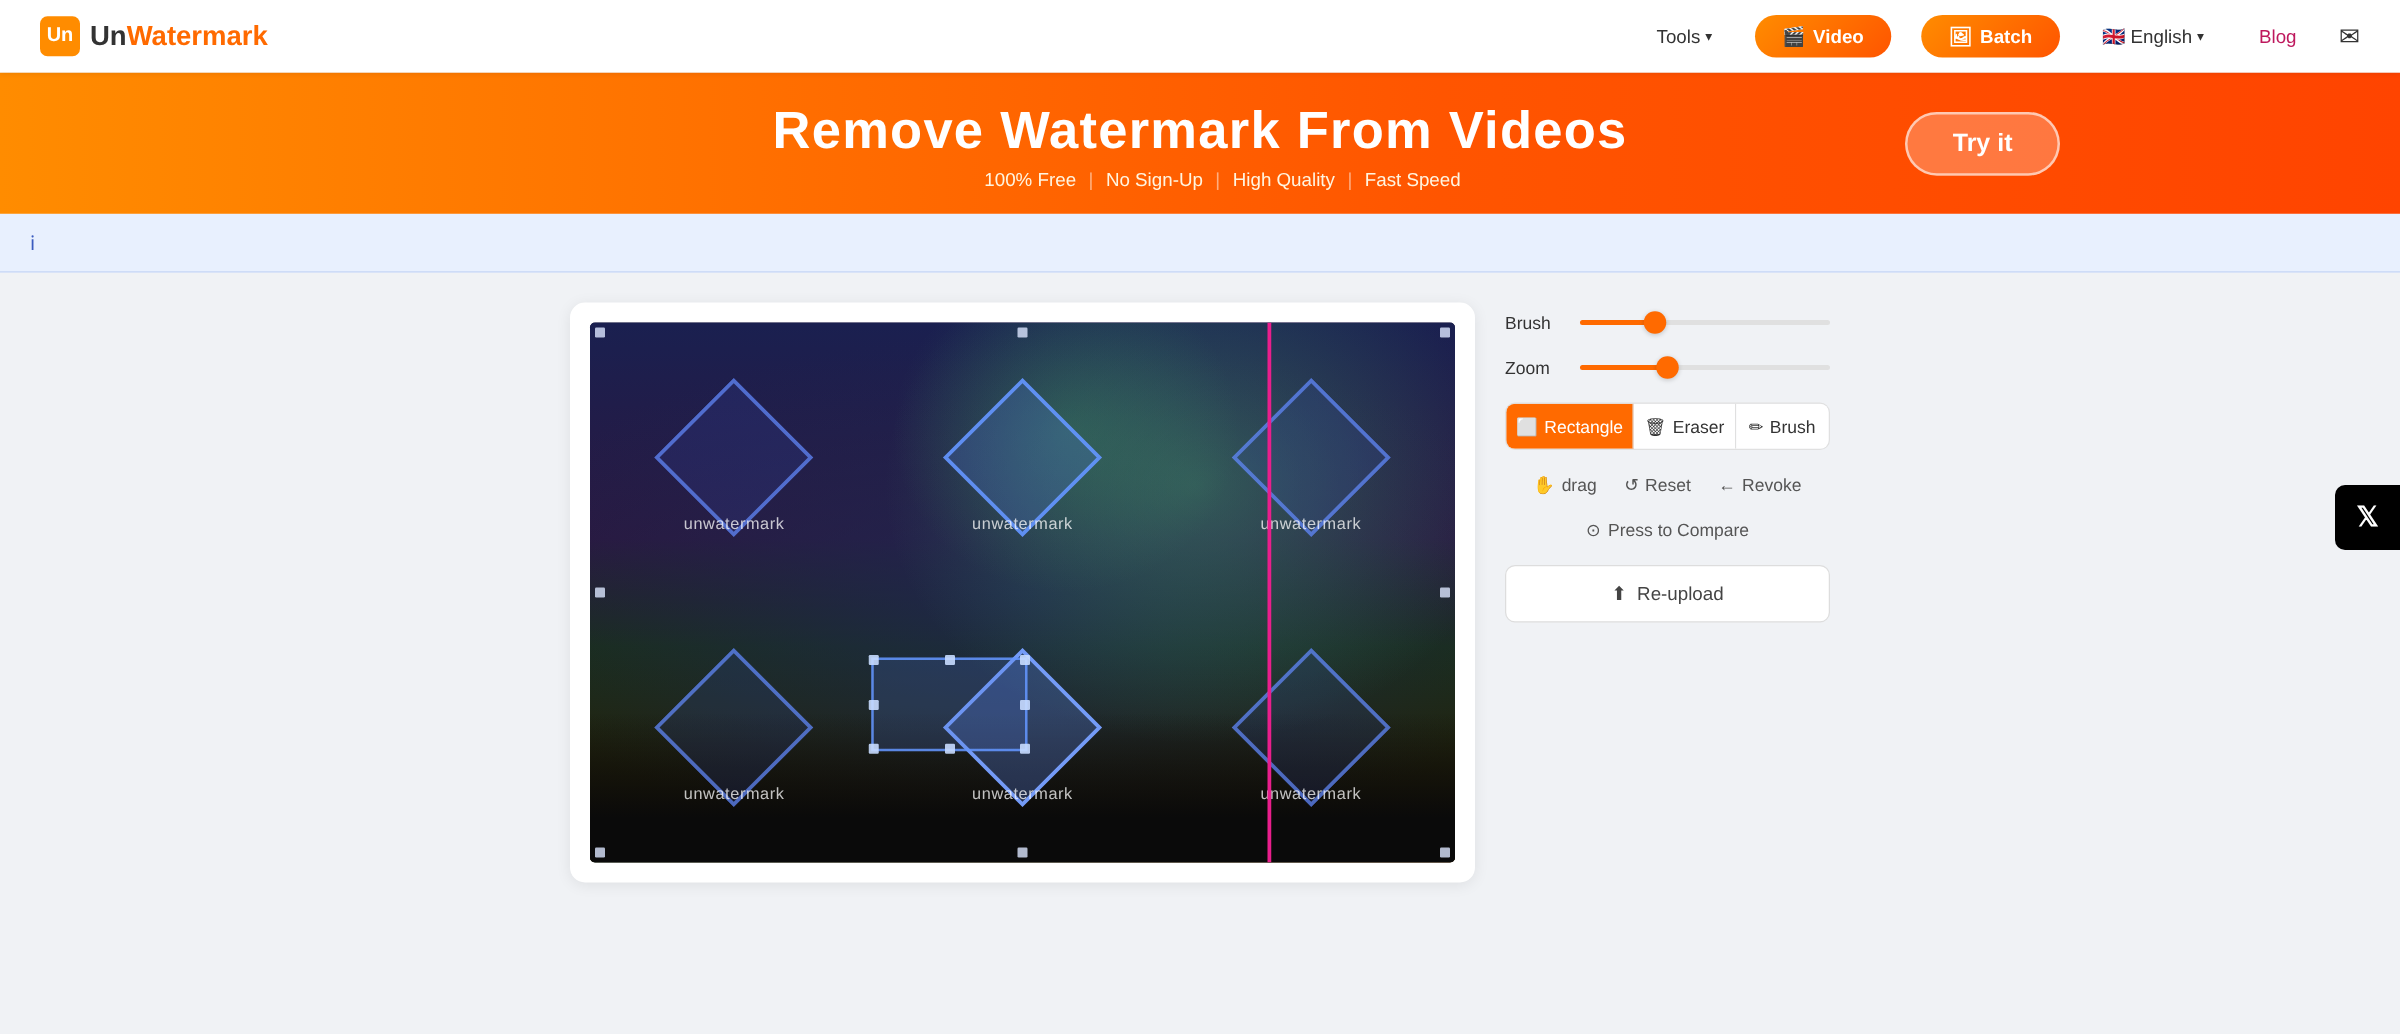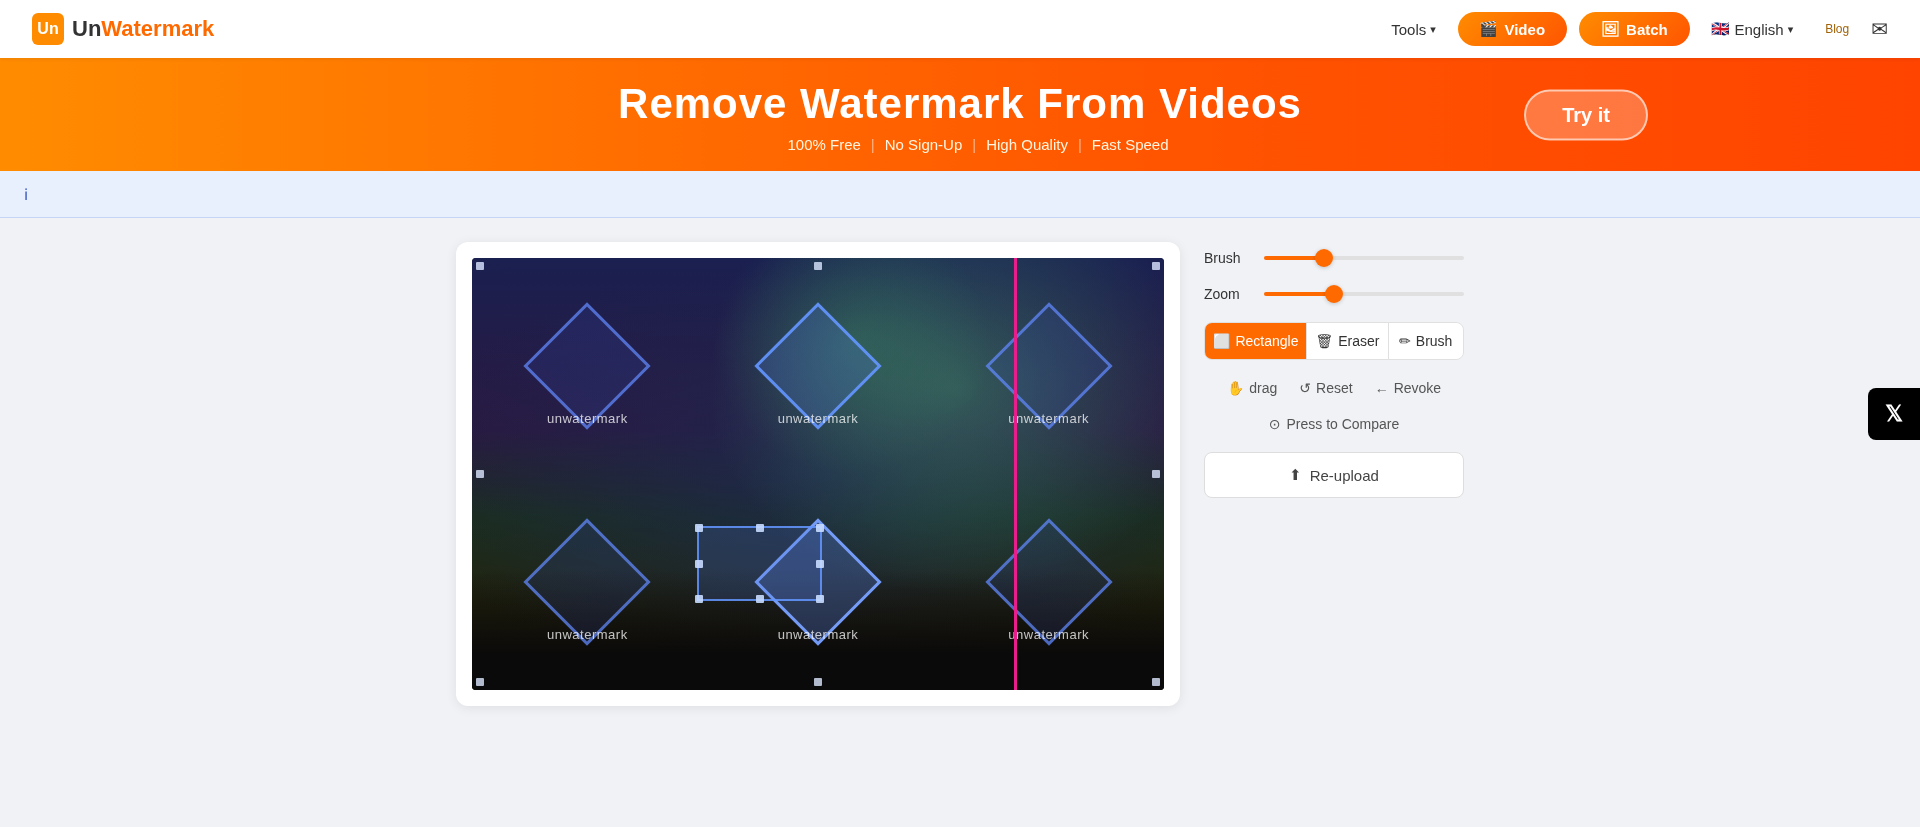--- a/index.html
+++ b/index.html
@@ -7,34 +7,34 @@
 
     
     .navbar {
       display: flex; align-items: center; justify-content: space-between;
       background: #fff; height: 58px; padding: 0 32px;
       box-shadow: 0 1px 4px rgba(0,0,0,0.08); position: relative; z-index: 10;
     }
     .logo { display: flex; align-items: center; gap: 8px; font-size: 22px; font-weight: 700; color: #333; text-align: center; }
     .logo-icon { width: 32px; height: 32px; background: #ff8c00; border-radius: 6px; display: flex; align-items: center; justify-content: center; color: #fff; font-size: 16px; font-weight: 900; }
     .logo span { color: #ff6a00; }
-    .nav-right { display: flex; align-items: center; gap: 12px; }
+    .nav-right { display: flex; align-items: center; gap: 24px; }
     .nav-tools { display: flex; align-items: center; gap: 4px; font-size: 15px; color: #333; cursor: pointer; padding: 6px 10px; border-radius: 6px; }
     .btn-video {
       background: linear-gradient(135deg, #ff8c00, #ff5500);
       color: #fff; border: none; border-radius: 22px; padding: 8px 22px;
       font-size: 15px; font-weight: 600; cursor: pointer; display: flex; align-items: center; gap: 6px;
     }
     .btn-batch {
       background: linear-gradient(135deg, #ff8c00, #ff5500);
       color: #fff; border: none; border-radius: 22px; padding: 8px 22px;
       font-size: 15px; font-weight: 600; cursor: pointer; display: flex; align-items: center; gap: 6px;
     }
     .nav-lang { display: flex; align-items: center; gap: 4px; font-size: 15px; color: #333; cursor: pointer; padding: 6px 10px; }
-    .nav-blog { font-size: 12px; color: #a16207; cursor: pointer; padding: 6px 10px; }
+    .nav-blog { font-size: 15px; color: #be185d; cursor: pointer; padding: 6px 10px; }
     .nav-email { font-size: 20px; color: #333; cursor: pointer; }
 
     
     .hero {
       background: linear-gradient(90deg, #ff8c00 0%, #ff5500 60%, #ff4400 100%);
       padding: 22px 0 18px;
       text-align: center;
       position: relative;
       display: flex; align-items: center; justify-content: center;
     }

